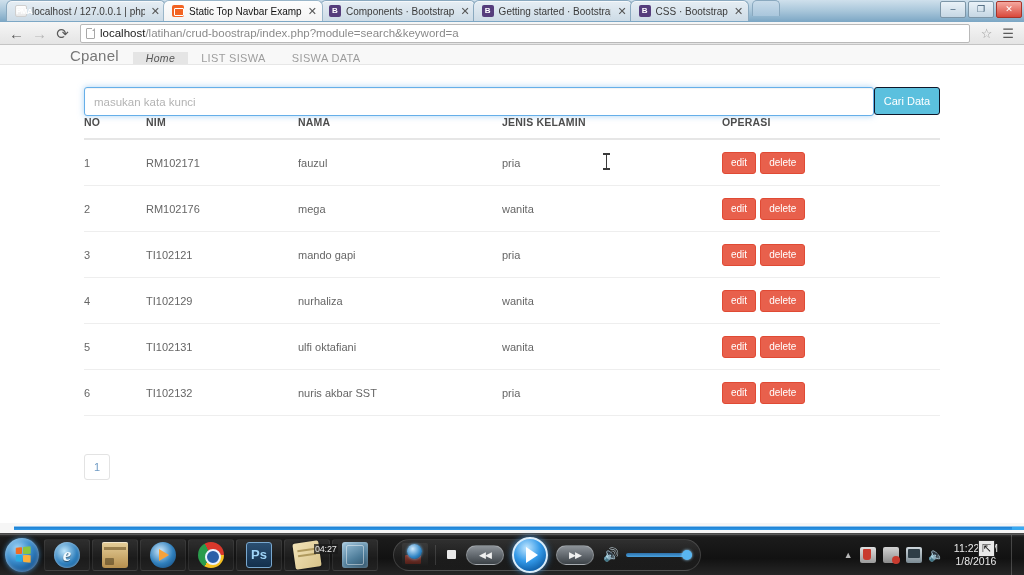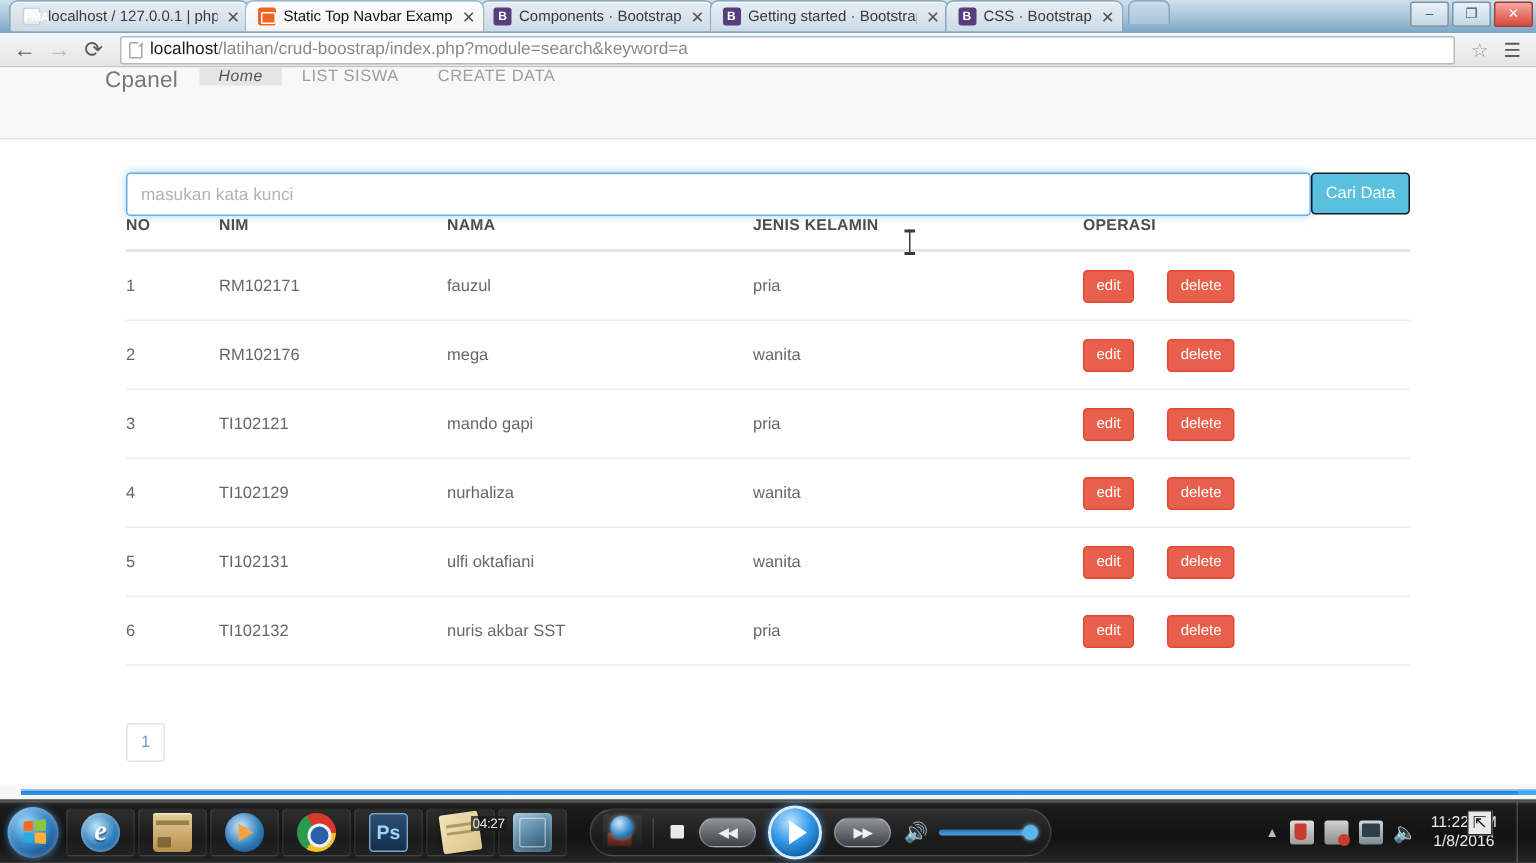--- a/index.html
+++ b/index.html
@@ -129,25 +129,25 @@
 
   
   .page {
     position: relative;
     height: 488px;
     background: #fff;
     overflow: hidden;
   }
 
   .navbar {
-    height: 48px;
+    height: 20px;
     background: #f8f8f8;
     border-bottom: 1px solid #e7e7e7;
     display: flex;
-    align-items: flex-start;
+    align-items: flex-end;
     padding-left: 70px;
     padding-right: 70px;
   }
   .brand {
     display: flex; align-items: center;
     font-size: 15px; color: #777;
     padding: 0 14px 0 0;
     letter-spacing: .2px;
   }
   .navlinks { display: flex; align-items: stretch; }
@@ -211,21 +211,21 @@
     color: #666;
     padding: 12px 0 11px 0;
     border-bottom: 1px solid #eee;
     vertical-align: middle;
   }
   .col-no { width: 62px; }
   .col-nim { width: 152px; }
   .col-nama { width: 204px; }
   .col-jk { width: 220px; }
 
-  .ops { display: flex; gap: 22px; }
+  .ops { display: flex; gap: 4px; }
   .btn-op {
     background: #e8604c;
     border: 1px solid #e04a34;
     border-radius: 3px;
     color: #fff;
     font-size: 10px;
     padding: 5px 8px 5px 8px;
     line-height: 1;
     display: inline-flex; align-items: center; justify-content: center;
     cursor: default;
@@ -510,21 +510,21 @@
       <span class="menubtn">☰</span>
     </div>
 
     <div class="page">
 
       <div class="navbar">
         <div class="brand">Cpanel</div>
         <div class="navlinks">
           <div class="navlink active">Home</div>
           <div class="navlink">LIST SISWA</div>
-          <div class="navlink">CREATE DATA</div>
+          <div class="navlink">SISWA DATA</div>
         </div>
       </div>
 
       <div class="container">
 
         <div class="searchrow">
           <input class="search-input" type="text" placeholder="masukan kata kunci" style="">
           <div class="btn-cari">Cari Data</div>
         </div>
 

